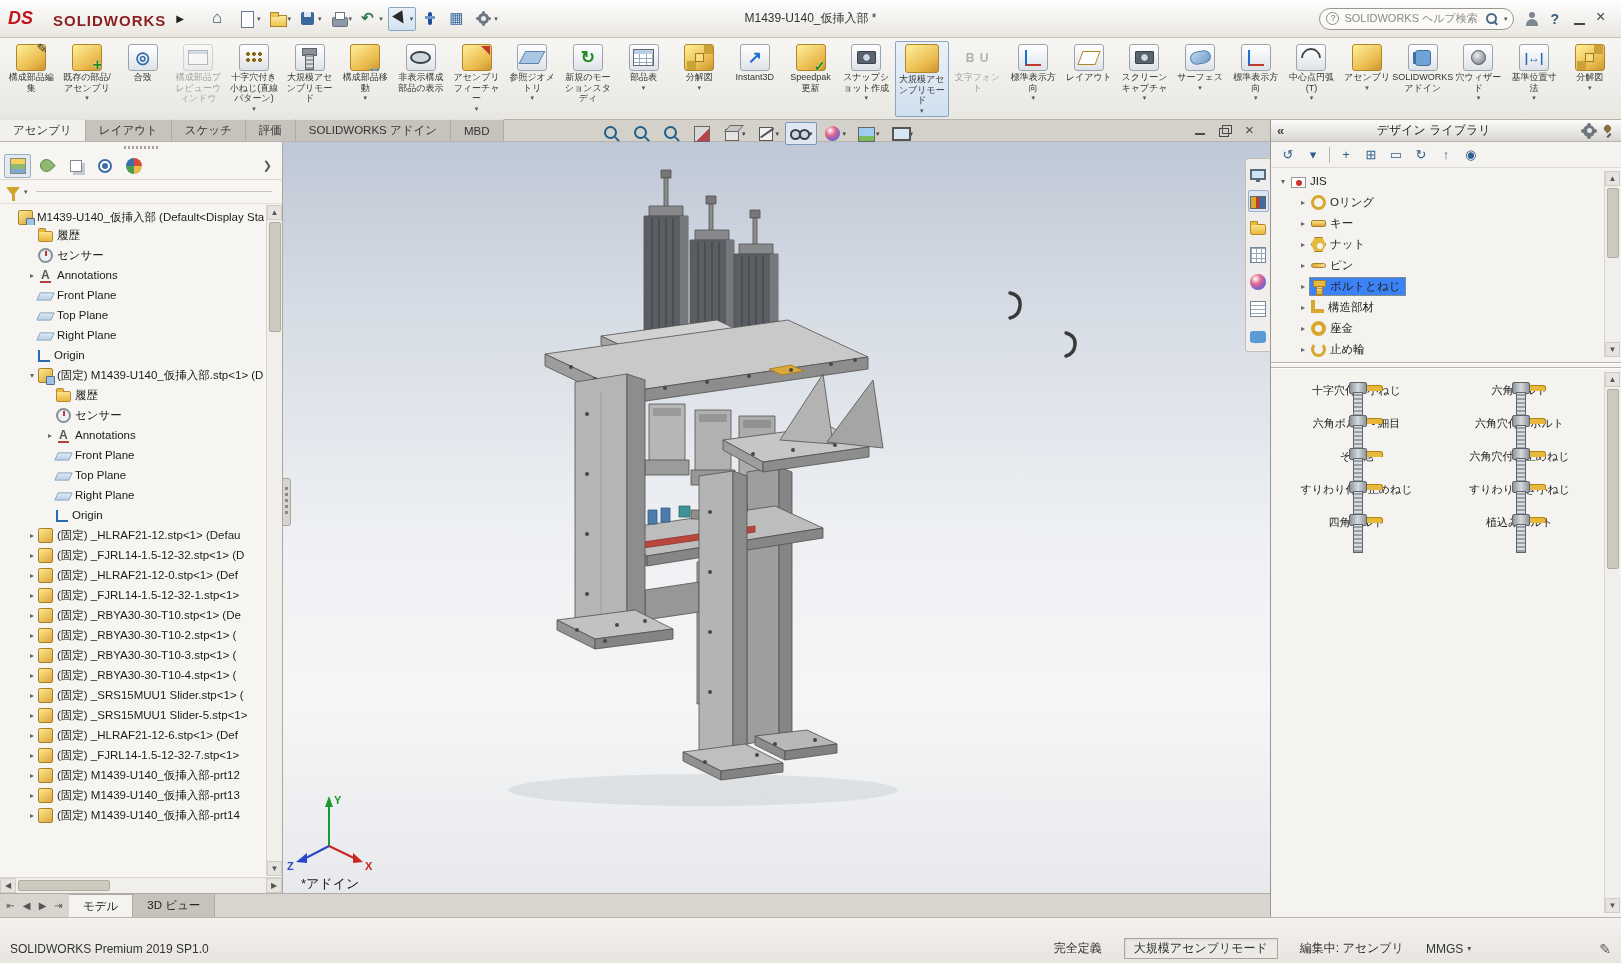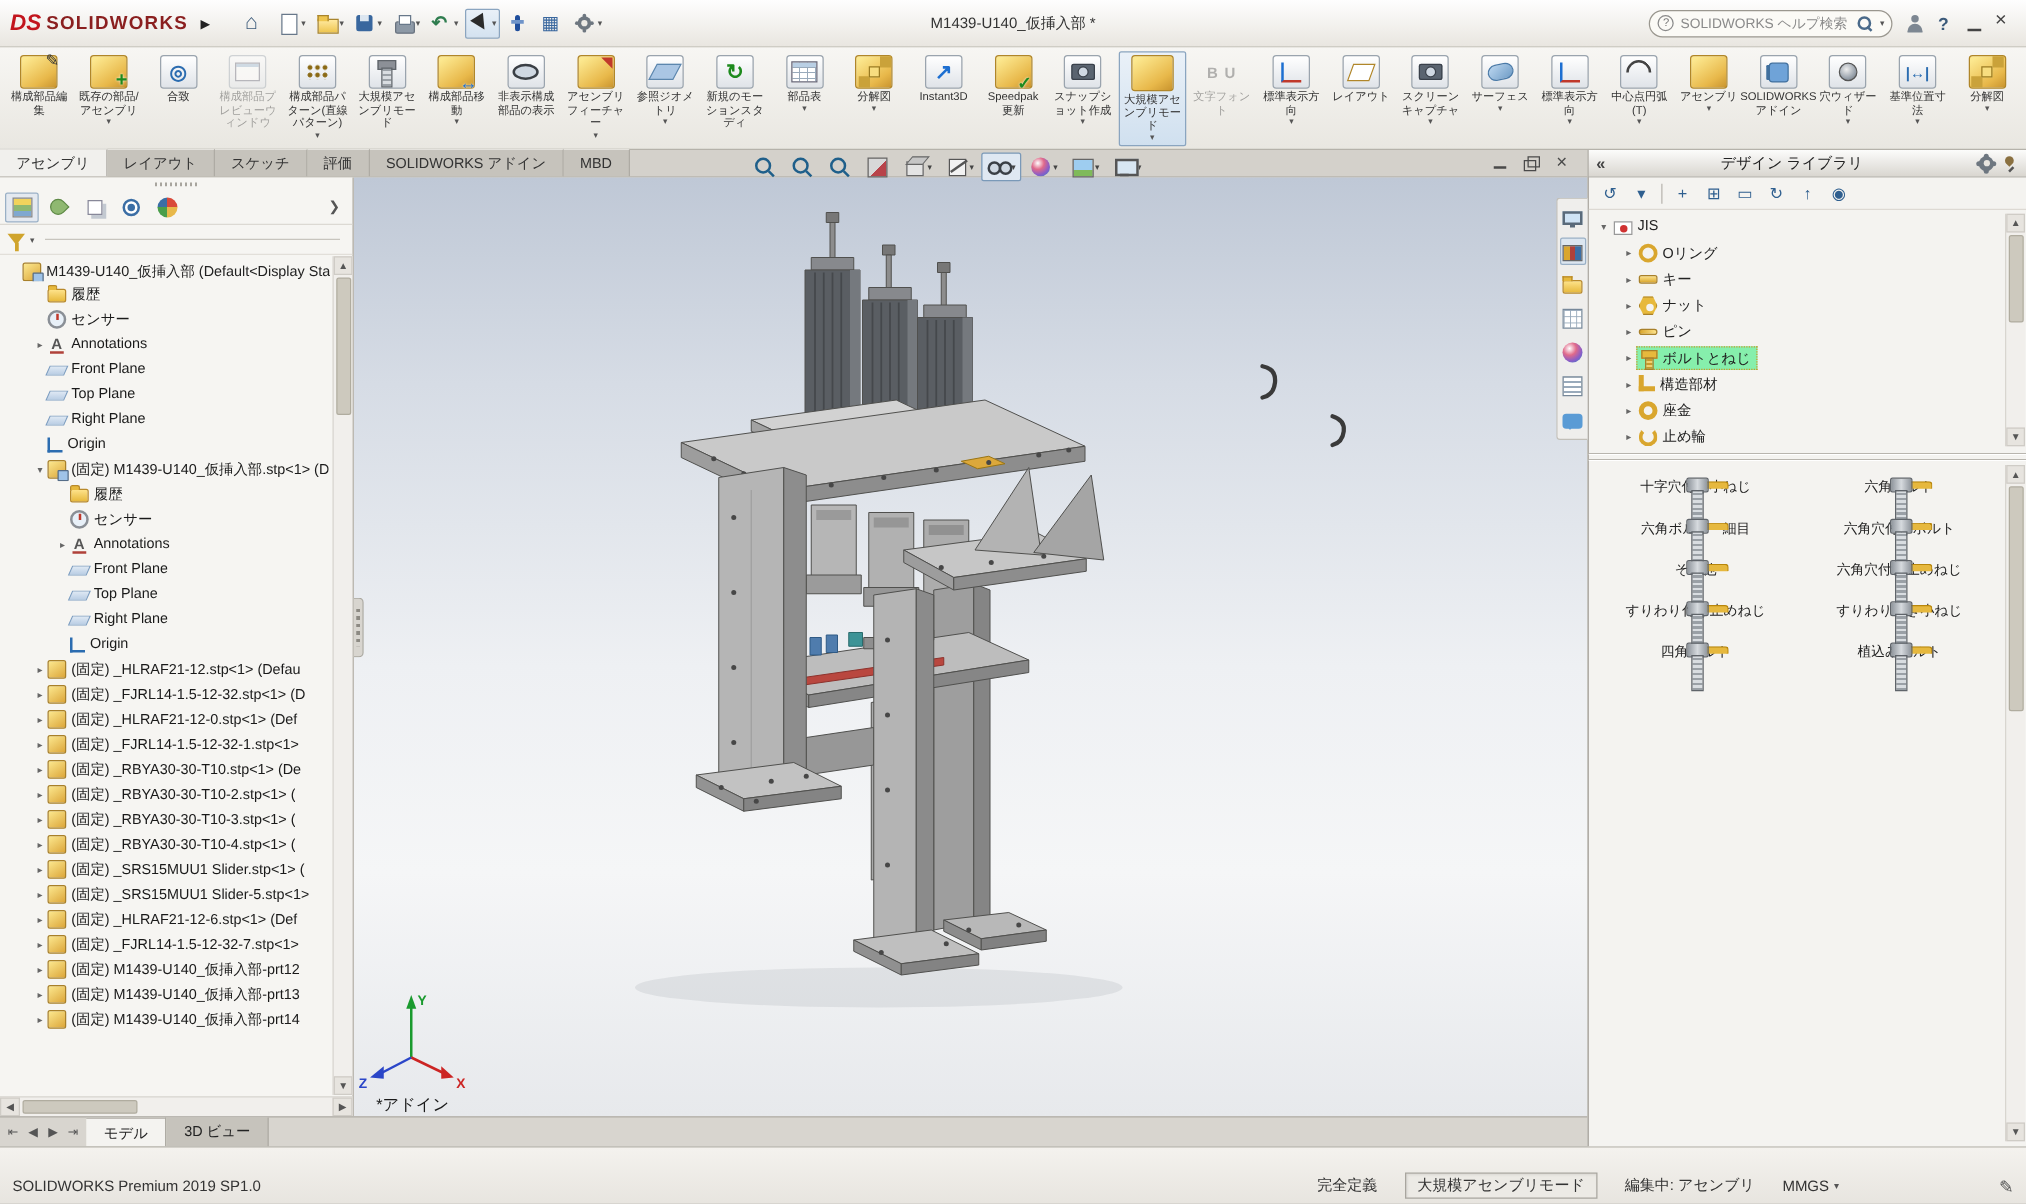--- a/index.html
+++ b/index.html
@@ -4,21 +4,21 @@
 <style>
 *{box-sizing:border-box;margin:0;padding:0}
 html,body{background:#888}
 button{font:inherit;background:none;border:none;cursor:default;color:inherit}
 #app{position:relative;width:1621px;height:963px;margin:0 auto;overflow:hidden;
   font-family:"Liberation Sans",sans-serif;font-size:12px;color:#222;background:#ece9e2;user-select:none}
 
 
 .titlebar{position:absolute;left:0;top:0;width:1621px;height:38px;display:flex;align-items:center;
   background:linear-gradient(#fefefe,#e9e6e0);border-bottom:1px solid #c6c3bc;padding:0 8px;gap:10px}
-.logo{display:flex;align-items:center;gap:4px;flex:none}
+.logo{display:flex;align-items:flex-end;gap:20px;flex:none}
 .logo .ds{color:#c2151d;font-weight:bold;font-style:italic;font-size:18px}
 .logo .sw{color:#8a1f1f;font-weight:bold;font-size:15px;letter-spacing:1px}
 .logo-arrow{color:#222;font-size:10px;flex:none}
 .quickbar{display:flex;align-items:center;gap:2px;margin-left:14px}
 .qbtn{display:flex;align-items:center;padding:2px 2px;border:1px solid transparent;border-radius:2px}
 .qbtn.active{border-color:#8aa5c0;background:linear-gradient(#eaf1f8,#d3e2f0)}
 .qcaret{font-size:7px;color:#555;margin-left:1px}
 .qi{width:18px;height:18px;position:relative;display:inline-block}
 [data-ic="home"] .qi::before{content:"⌂";position:absolute;left:1px;top:-2px;font-size:17px;color:#3b5a7a}
 [data-ic="new-doc"] .qi::before{content:"";position:absolute;left:3px;top:1px;width:11px;height:15px;background:#fff;border:1px solid #68788a}
@@ -224,21 +224,21 @@
 .pinic{width:14px;height:14px;position:relative;flex:none}
 .pinic::before{content:"";position:absolute;left:3px;top:1px;width:7px;height:7px;background:#8a7040;border-radius:50% 50% 50% 0;transform:rotate(-45deg)}
 .pinic::after{content:"";position:absolute;left:7px;top:9px;width:2px;height:5px;background:#555;transform:rotate(45deg)}
 .rptools{height:26px;display:flex;align-items:center;padding:0 8px;gap:7px;border-bottom:1px solid #ddd9d3;flex:none}
 .rptb{font-size:13px;color:#2f5f8f;width:18px;text-align:center}
 .rptb.sep{width:1px;height:16px;background:#b8b5ae;padding:0}
 .rptree{position:relative;height:192px;padding:3px 18px 0 6px;flex:none}
 .dlrow{height:21px;display:flex;align-items:center;font-size:11.5px;white-space:nowrap;overflow:hidden}
 .dlrow[data-indent="1"]{padding-left:20px}
 .dlbox{display:flex;align-items:flex-start;padding:1px 4px 1px 1px;border:1px solid transparent}
-.dlrow.selected .dlbox{background:#86efac;border:1px dotted #c49a28}
+.dlrow.selected .dlbox{background:#3b82f6;border:1px dotted #c49a28}
 .ti[data-ic="flag-jp"]{background:#fff;border:1px solid #999;height:11px;margin-top:2px}
 .ti[data-ic="flag-jp"]::before{content:"";position:absolute;left:3.5px;top:1.5px;width:6px;height:6px;background:#d03232;border-radius:50%}
 .ti[data-ic="oring"]{border:3px solid #d9a62e;border-radius:50%}
 .ti[data-ic="key"]{background:linear-gradient(#fde28a,#d9a62e);height:7px;margin-top:4px;border:1px solid #a8802a;border-radius:2px}
 .ti[data-ic="nut"]{background:#e7b93c;border:1px solid #a8802a;clip-path:polygon(25% 0,75% 0,100% 50%,75% 100%,25% 100%,0 50%)}
 .ti[data-ic="nut"]::before{content:"";position:absolute;left:4.5px;top:4.5px;width:6px;height:6px;border-radius:50%;background:#f4f3f0}
 .ti[data-ic="pin"]{background:linear-gradient(90deg,#d9a62e,#fde28a);height:5px;margin-top:5px;border:1px solid #a8802a;border-radius:3px}
 .ti[data-ic="bolt"]::before{content:"";position:absolute;top:1px;left:2px;width:11px;height:5px;background:#e7b93c;border:1px solid #a8802a}
 .ti[data-ic="bolt"]::after{content:"";position:absolute;top:7px;left:5px;width:5px;height:8px;background:repeating-linear-gradient(0deg,#c89a2c 0 1.5px,#f0d070 1.5px 3px);border:1px solid #a8802a}
 .ti[data-ic="structural"]{border-left:4px solid #d9a62e;border-bottom:4px solid #d9a62e;width:13px;height:13px}
@@ -359,21 +359,21 @@
       </button>
 
       <button class="rbtn disabled" data-ic="white win">
         <span class="ri"></span>
         <span class="rlabel">構成部品プレビューウィンドウ</span>
         <span class="rcaret"></span>
       </button>
 
       <button class="rbtn" data-ic="white pat">
         <span class="ri"></span>
-        <span class="rlabel">構成部品パターン(直線パターン)</span>
+        <span class="rlabel">十字穴付き小ねじ(直線パターン)</span>
         <span class="rcaret">▾</span>
       </button>
 
       <button class="rbtn" data-ic="white boltv">
         <span class="ri"></span>
         <span class="rlabel">大規模アセンブリモード</span>
         <span class="rcaret"></span>
       </button>
 
       <button class="rbtn" data-ic="gold arrows">

